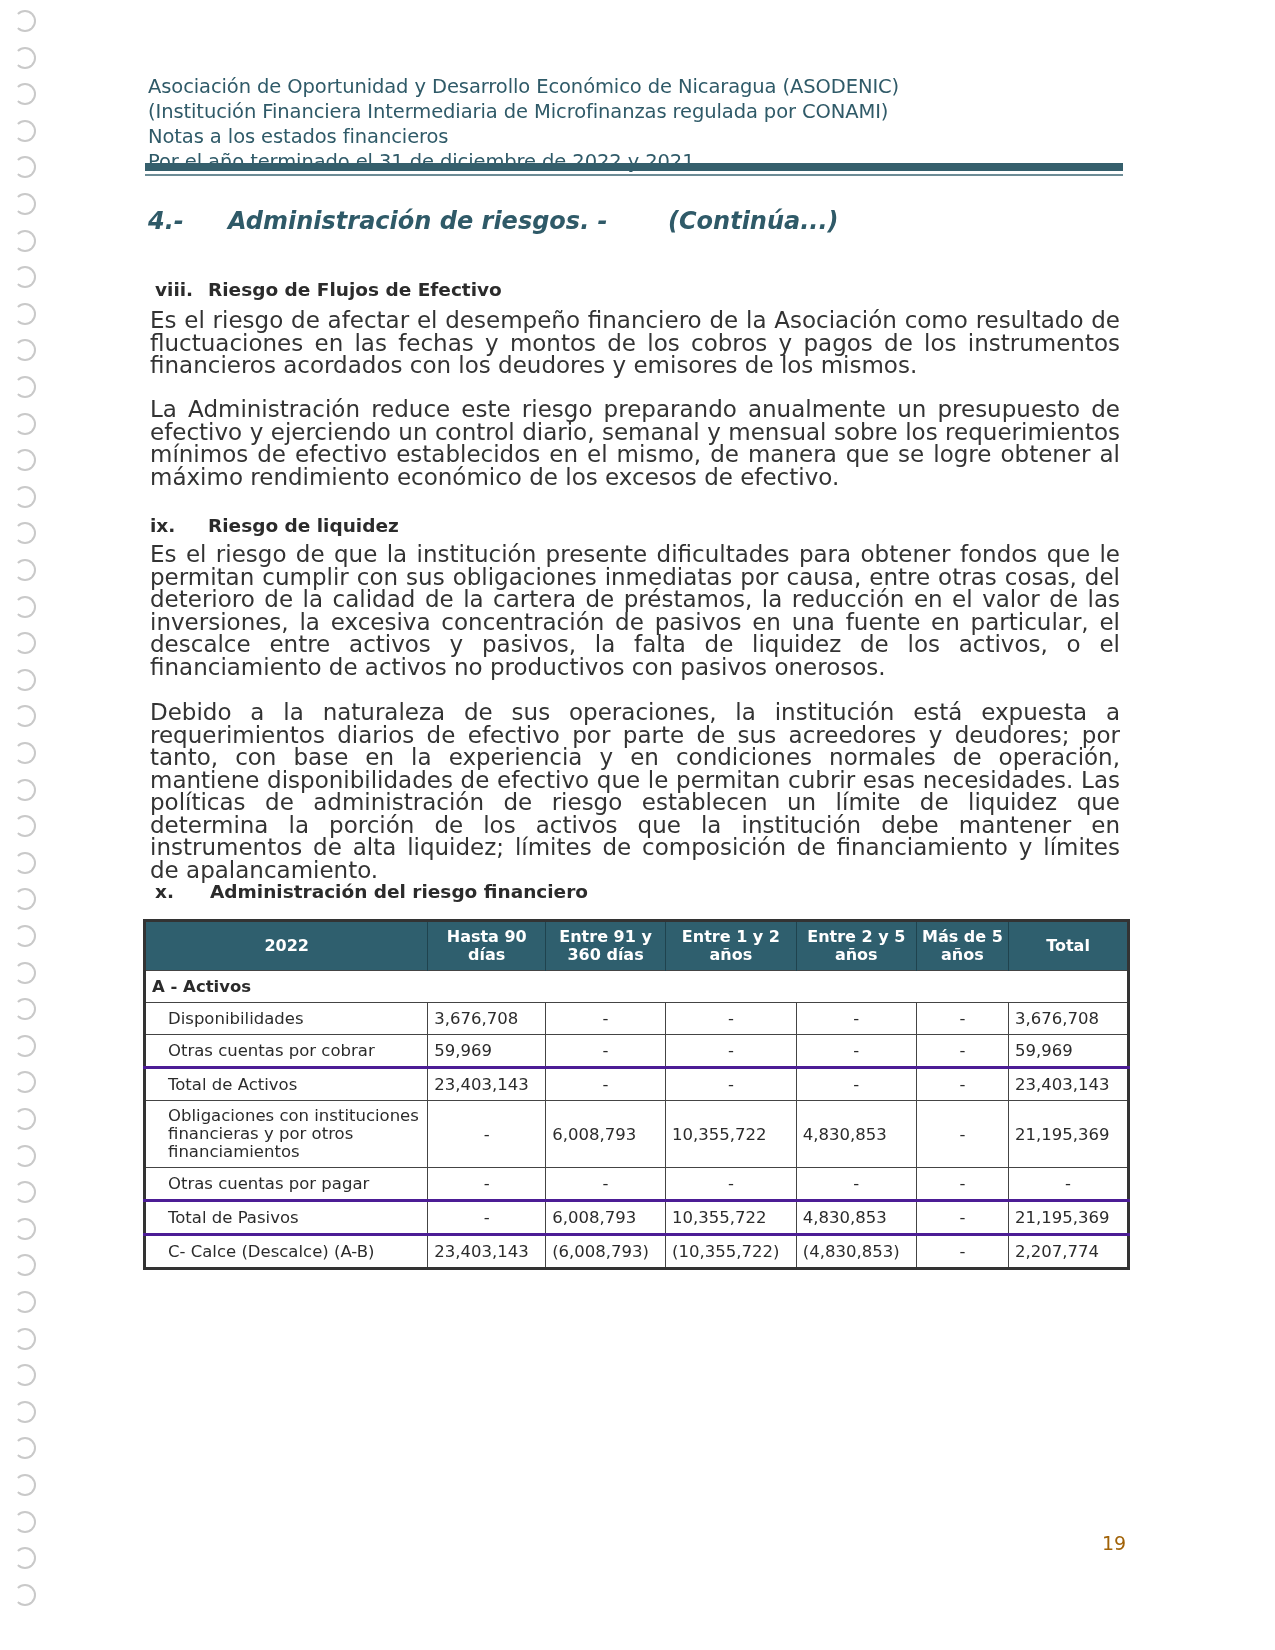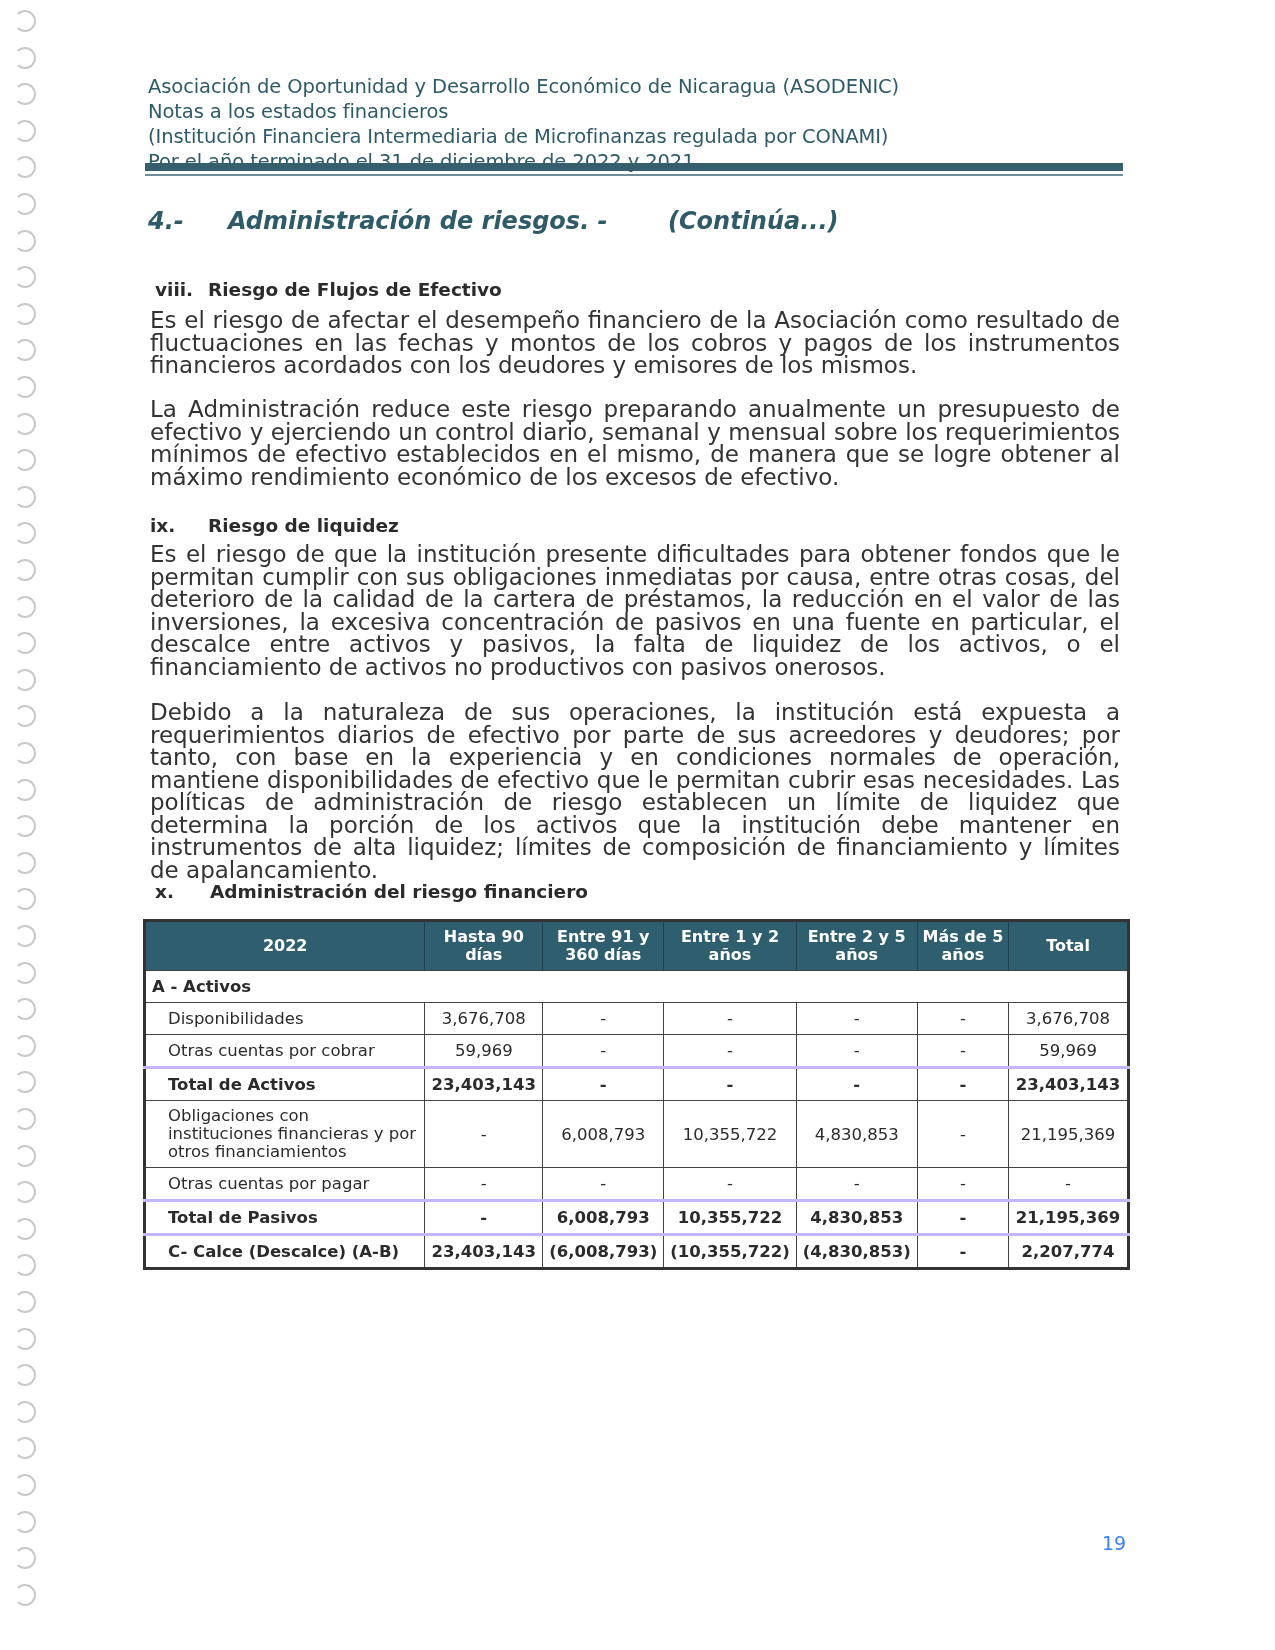--- a/index.html
+++ b/index.html
@@ -15,25 +15,25 @@
   .sec-title { position:absolute; top:207px; color:#2f5a68; font-weight:bold; font-style:italic; font-size:24px; }
   .sub { position:absolute; font-weight:bold; font-size:18.5px; color:#2b2b2b; }
   .para { position:absolute; left:150px; width:970px; font-size:23px; line-height:22.5px;
           text-align:justify; color:#333; }
   table.risk { position:absolute; left:143px; top:919px; width:987px; border-collapse:collapse;
                font-size:16.5px; border:3px solid #333; }
   table.risk th { background:#2f5f6e; color:#fff; font-weight:bold; font-size:16px; line-height:18px;
                   padding:4px 4px; border-left:1px solid #1f434e; text-align:center; height:40px; }
   table.risk td { border:1.5px solid #444; padding:2px 6px; height:27px; }
   td.lbl { padding-left:22px !important; }
-  td.num { text-align:center; }
+  td.num { text-align:left; }
   td.dash { text-align:center; }
   tr.group td { font-weight:bold; padding-left:6px; border-left:none; border-right:none; }
-  tr.total td { font-weight:bold; border-top:3px solid #c4b5fd; }
-  .pagenum { position:absolute; left:1102px; top:1532px; font-size:19px; color:#3b82f6; }
+  tr.total td { font-weight:normal; border-top:3px solid #4c1d95; }
+  .pagenum { position:absolute; left:1102px; top:1532px; font-size:19px; color:#a16207; }
 </style>
 </head>
 <body>
 
 <div class="holes" id="holes">
     <div class="hole" style="top: 0px;"></div>
     <div class="hole" style="top: 36.6px;"></div>
     <div class="hole" style="top: 73.2px;"></div>
     <div class="hole" style="top: 109.8px;"></div>
     <div class="hole" style="top: 146.4px;"></div>
@@ -73,22 +73,22 @@
     <div class="hole" style="top: 1390.8px;"></div>
     <div class="hole" style="top: 1427.4px;"></div>
     <div class="hole" style="top: 1464px;"></div>
     <div class="hole" style="top: 1500.6px;"></div>
     <div class="hole" style="top: 1537.2px;"></div>
     <div class="hole" style="top: 1573.8px;"></div>
   </div>
 
 <div class="hdr">
   <div>Asociación de Oportunidad y Desarrollo Económico de Nicaragua (ASODENIC)</div>
+  <div>(Institución Financiera Intermediaria de Microfinanzas regulada por CONAMI)</div>
   <div>Notas a los estados financieros</div>
-  <div>(Institución Financiera Intermediaria de Microfinanzas regulada por CONAMI)</div>
   <div>Por el año terminado el 31 de diciembre de 2022 y 2021</div>
 </div>
 <div class="rule"></div>
 <div class="rule2"></div>
 
 <div class="sec-title" style="left:148px">4.-</div>
 <div class="sec-title" style="left:228px">Administración de riesgos. -</div>
 <div class="sec-title" style="left:668px">(Continúa...)</div>
 
 <div class="sub" style="left:155px; top:279px">viii.</div>

